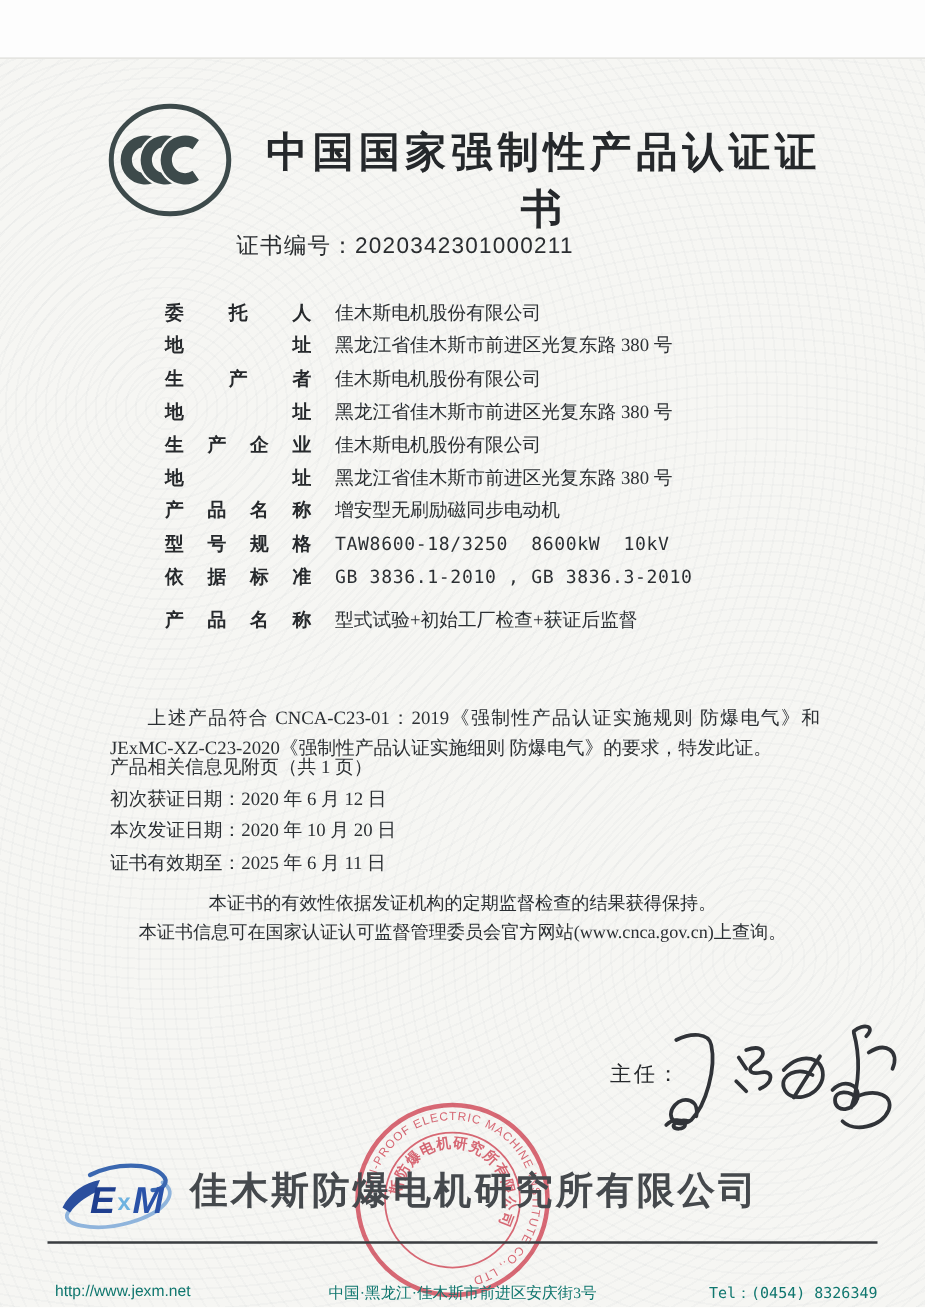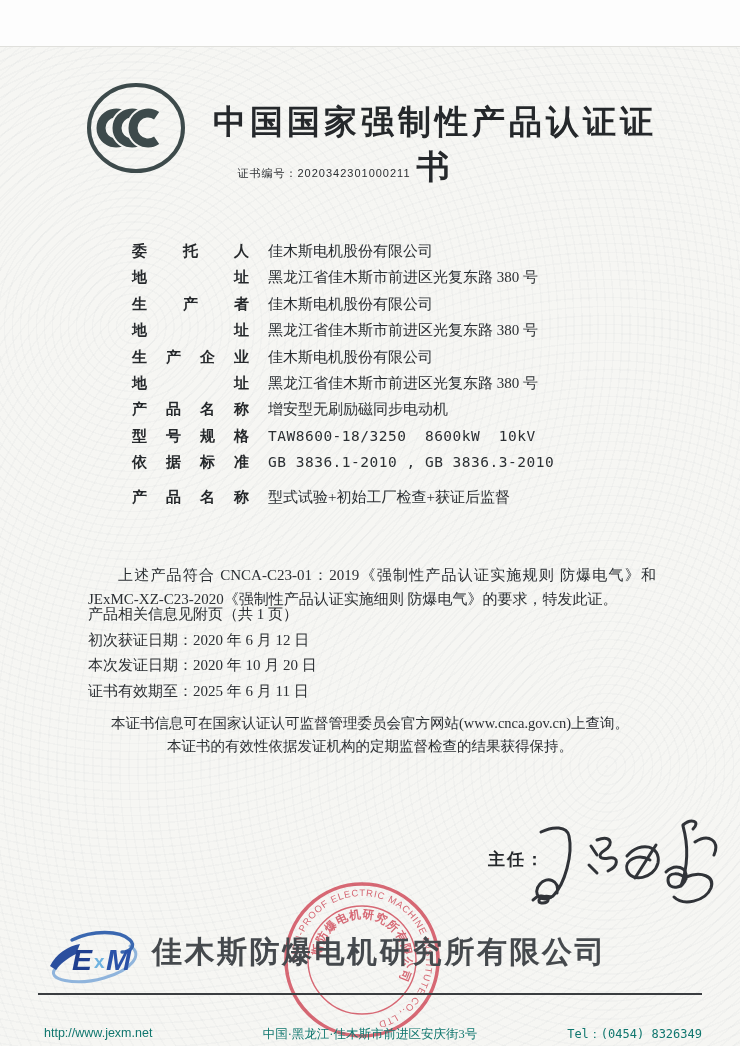--- a/index.html
+++ b/index.html
@@ -7,35 +7,35 @@
         font-family:"Liberation Serif","DejaVu Serif",serif;color:#2b2f33;}
   .paper{position:absolute;left:0;top:46px;right:0;bottom:0;
          background-color:#f6f6f3;border-top:1px solid #e0e0dc;
          background-image:
            repeating-radial-gradient(circle at 18% 28%, rgba(150,160,170,0.055) 0 1.5px, transparent 1.5px 8px),
            repeating-radial-gradient(circle at 82% 72%, rgba(150,160,170,0.05) 0 1.5px, transparent 1.5px 9px);}
   .abs{position:absolute;}
   .title{left:200px;top:100px;width:470px;text-align:center;
          font-family:"Liberation Sans","DejaVu Sans",sans-serif;
          font-size:33px;font-weight:bold;letter-spacing:4px;color:#25282b;}
-  .certno{left:0;top:166px;width:648px;text-align:center;
+  .certno{left:0;top:184px;width:648px;text-align:center;
           font-family:"Liberation Sans","DejaVu Sans",sans-serif;
-          font-size:11px;font-weight:500;color:#2a2d30;letter-spacing:1px;}
+          font-size:18px;font-weight:500;color:#2a2d30;letter-spacing:1px;}
   .fields{left:88px;top:238px;width:570px;}
   .frow{display:flex;height:26.4px;line-height:26.4px;font-size:15px;margin-left:44px;}
   .frow.gap{margin-top:8px;}
   .flabel{width:118px;text-align:justify;text-align-last:justify;
           font-weight:bold;letter-spacing:1px;color:#26292c;flex:none;}
   .fvalue{margin-left:18px;white-space:pre;color:#2b2f33;}
   .statement{left:88px;top:564px;width:568px;font-size:15px;line-height:23.5px;
              text-indent:2em;text-align:justify;}
   .infoblock{left:88px;top:602px;width:560px;font-size:15px;}
   .infoline{height:25.6px;line-height:25.6px;}
   .notes{left:58px;top:712px;width:624px;text-align:center;font-size:14.5px;line-height:22.5px;}
-  .director{left:488px;top:848px;font-size:17px;font-weight:bold;letter-spacing:2px;color:#26292c;}
+  .director{left:488px;top:848px;font-size:17px;font-weight:normal;letter-spacing:2px;color:#26292c;}
   .company{left:152px;top:932px;font-family:"Liberation Sans","DejaVu Sans",sans-serif;
            font-size:30px;font-weight:600;letter-spacing:2.5px;color:#45494d;}
   .rule{left:38px;top:993px;width:664px;height:2px;background:#3a3d40;}
   .fitem{top:1026px;font-size:12.5px;color:#0f766e;font-family:"Liberation Sans","DejaVu Sans",sans-serif;}
   .fweb{left:44px;}
   .faddr{left:180px;width:380px;text-align:center;font-family:"Liberation Serif",serif;}
   .ftel{left:552px;width:150px;text-align:right;font-family:"DejaVu Sans Mono",monospace;font-size:12px;}
   .seal{left:277px;top:875px;mix-blend-mode:multiply;opacity:0.82;}
   .sig{left:515px;top:810px;}
   .mono{font-family:"DejaVu Sans Mono","Liberation Mono",monospace;font-size:14.5px;letter-spacing:0.5px;}
@@ -109,22 +109,22 @@
   <div class="abs statement">上述产品符合 CNCA-C23-01：2019《强制性产品认证实施规则 防爆电气》和JExMC-XZ-C23-2020《强制性产品认证实施细则 防爆电气》的要求，特发此证。</div>
 
   <div class="abs infoblock">
     <div class="infoline">产品相关信息见附页（共 1 页）</div>
     <div class="infoline">初次获证日期：2020 年 6 月 12 日</div>
     <div class="infoline">本次发证日期：2020 年 10 月 20 日</div>
     <div class="infoline">证书有效期至：2025 年 6 月 11 日</div>
   </div>
 
   <div class="abs notes">
+    <div>本证书的有效性依据发证机构的定期监督检查的结果获得保持。</div>
     <div>本证书信息可在国家认证认可监督管理委员会官方网站(www.cnca.gov.cn)上查询。</div>
-    <div>本证书的有效性依据发证机构的定期监督检查的结果获得保持。</div>
   </div>
 
   <div class="abs director">主任：</div>
 
   <svg class="abs sig" width="205" height="115" viewBox="0 0 205 115" fill="none" stroke="#303338" stroke-width="3" stroke-linecap="round">
     <path d="M26 22 C38 16 52 16 54 26 C58 44 50 74 38 86 C27 94 16 84 25 74 C32 66 45 70 42 83"></path>
     <path d="M18 90 C28 80 40 92 28 93 C19 93 26 84 36 87"></path>
     <path d="M82 30 C95 25 100 33 90 40 C82 45 84 50 94 48 C104 46 104 56 93 61"></path>
     <path d="M76 36 l6 9"></path>
     <path d="M74 55 l8 8"></path>

